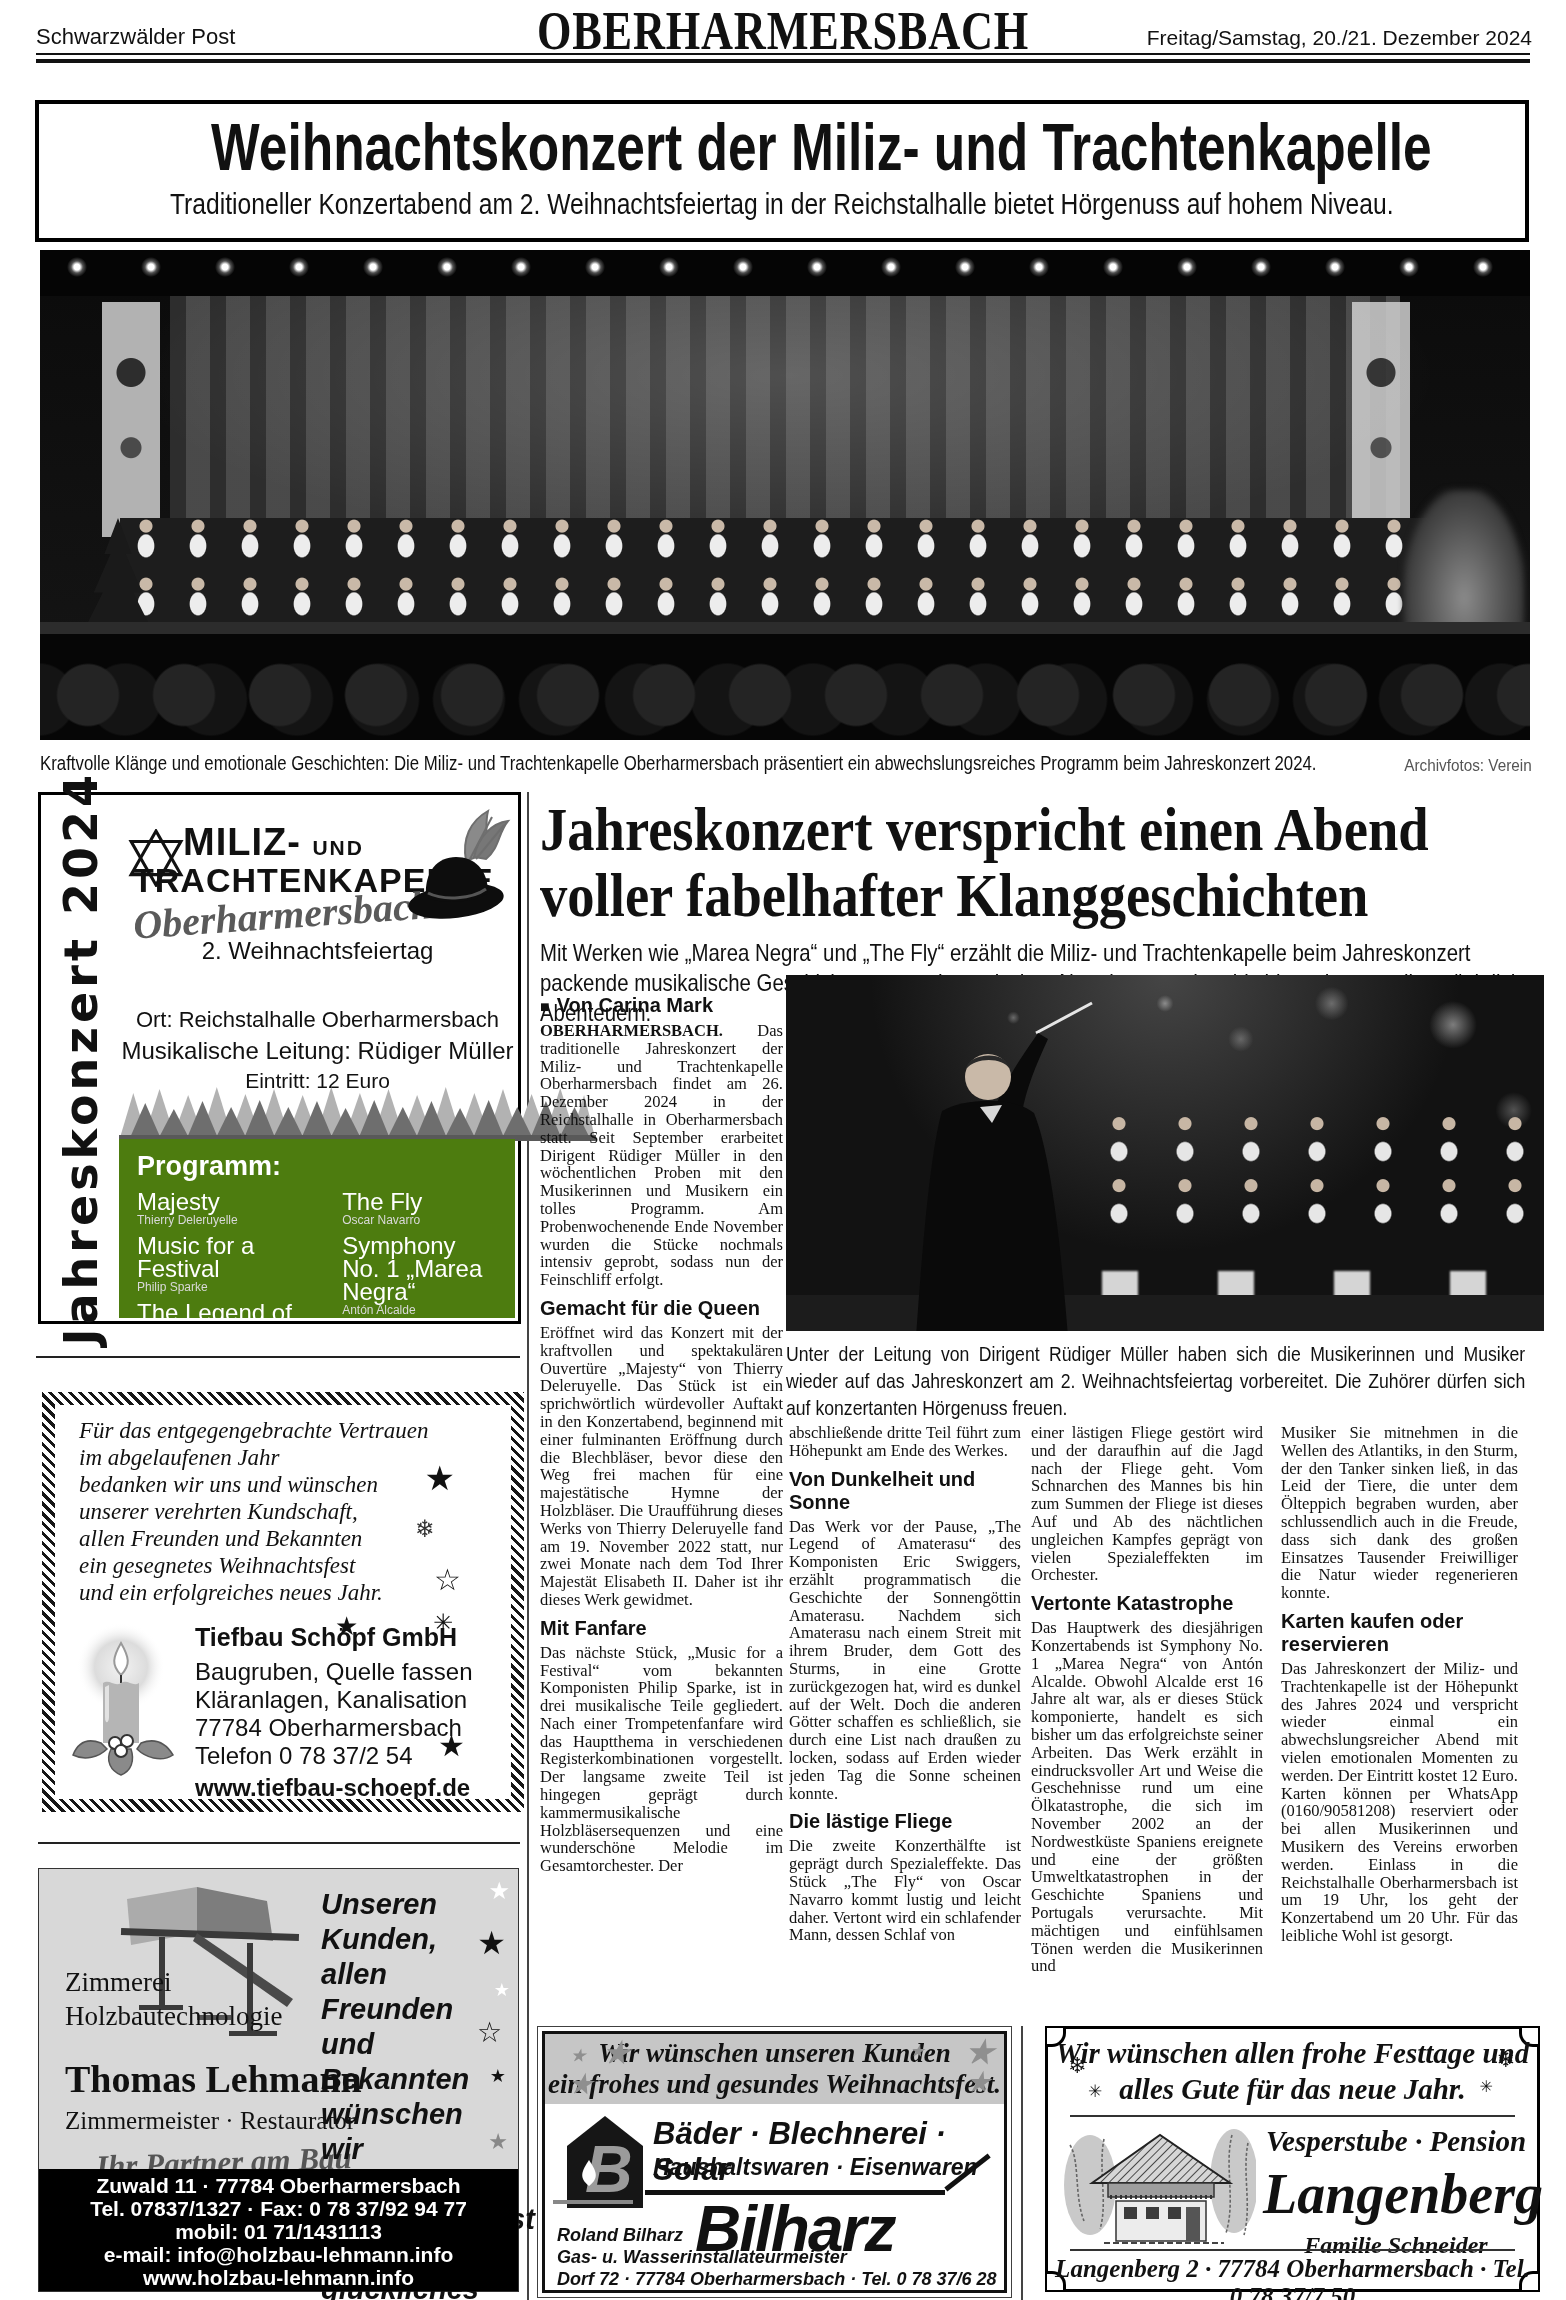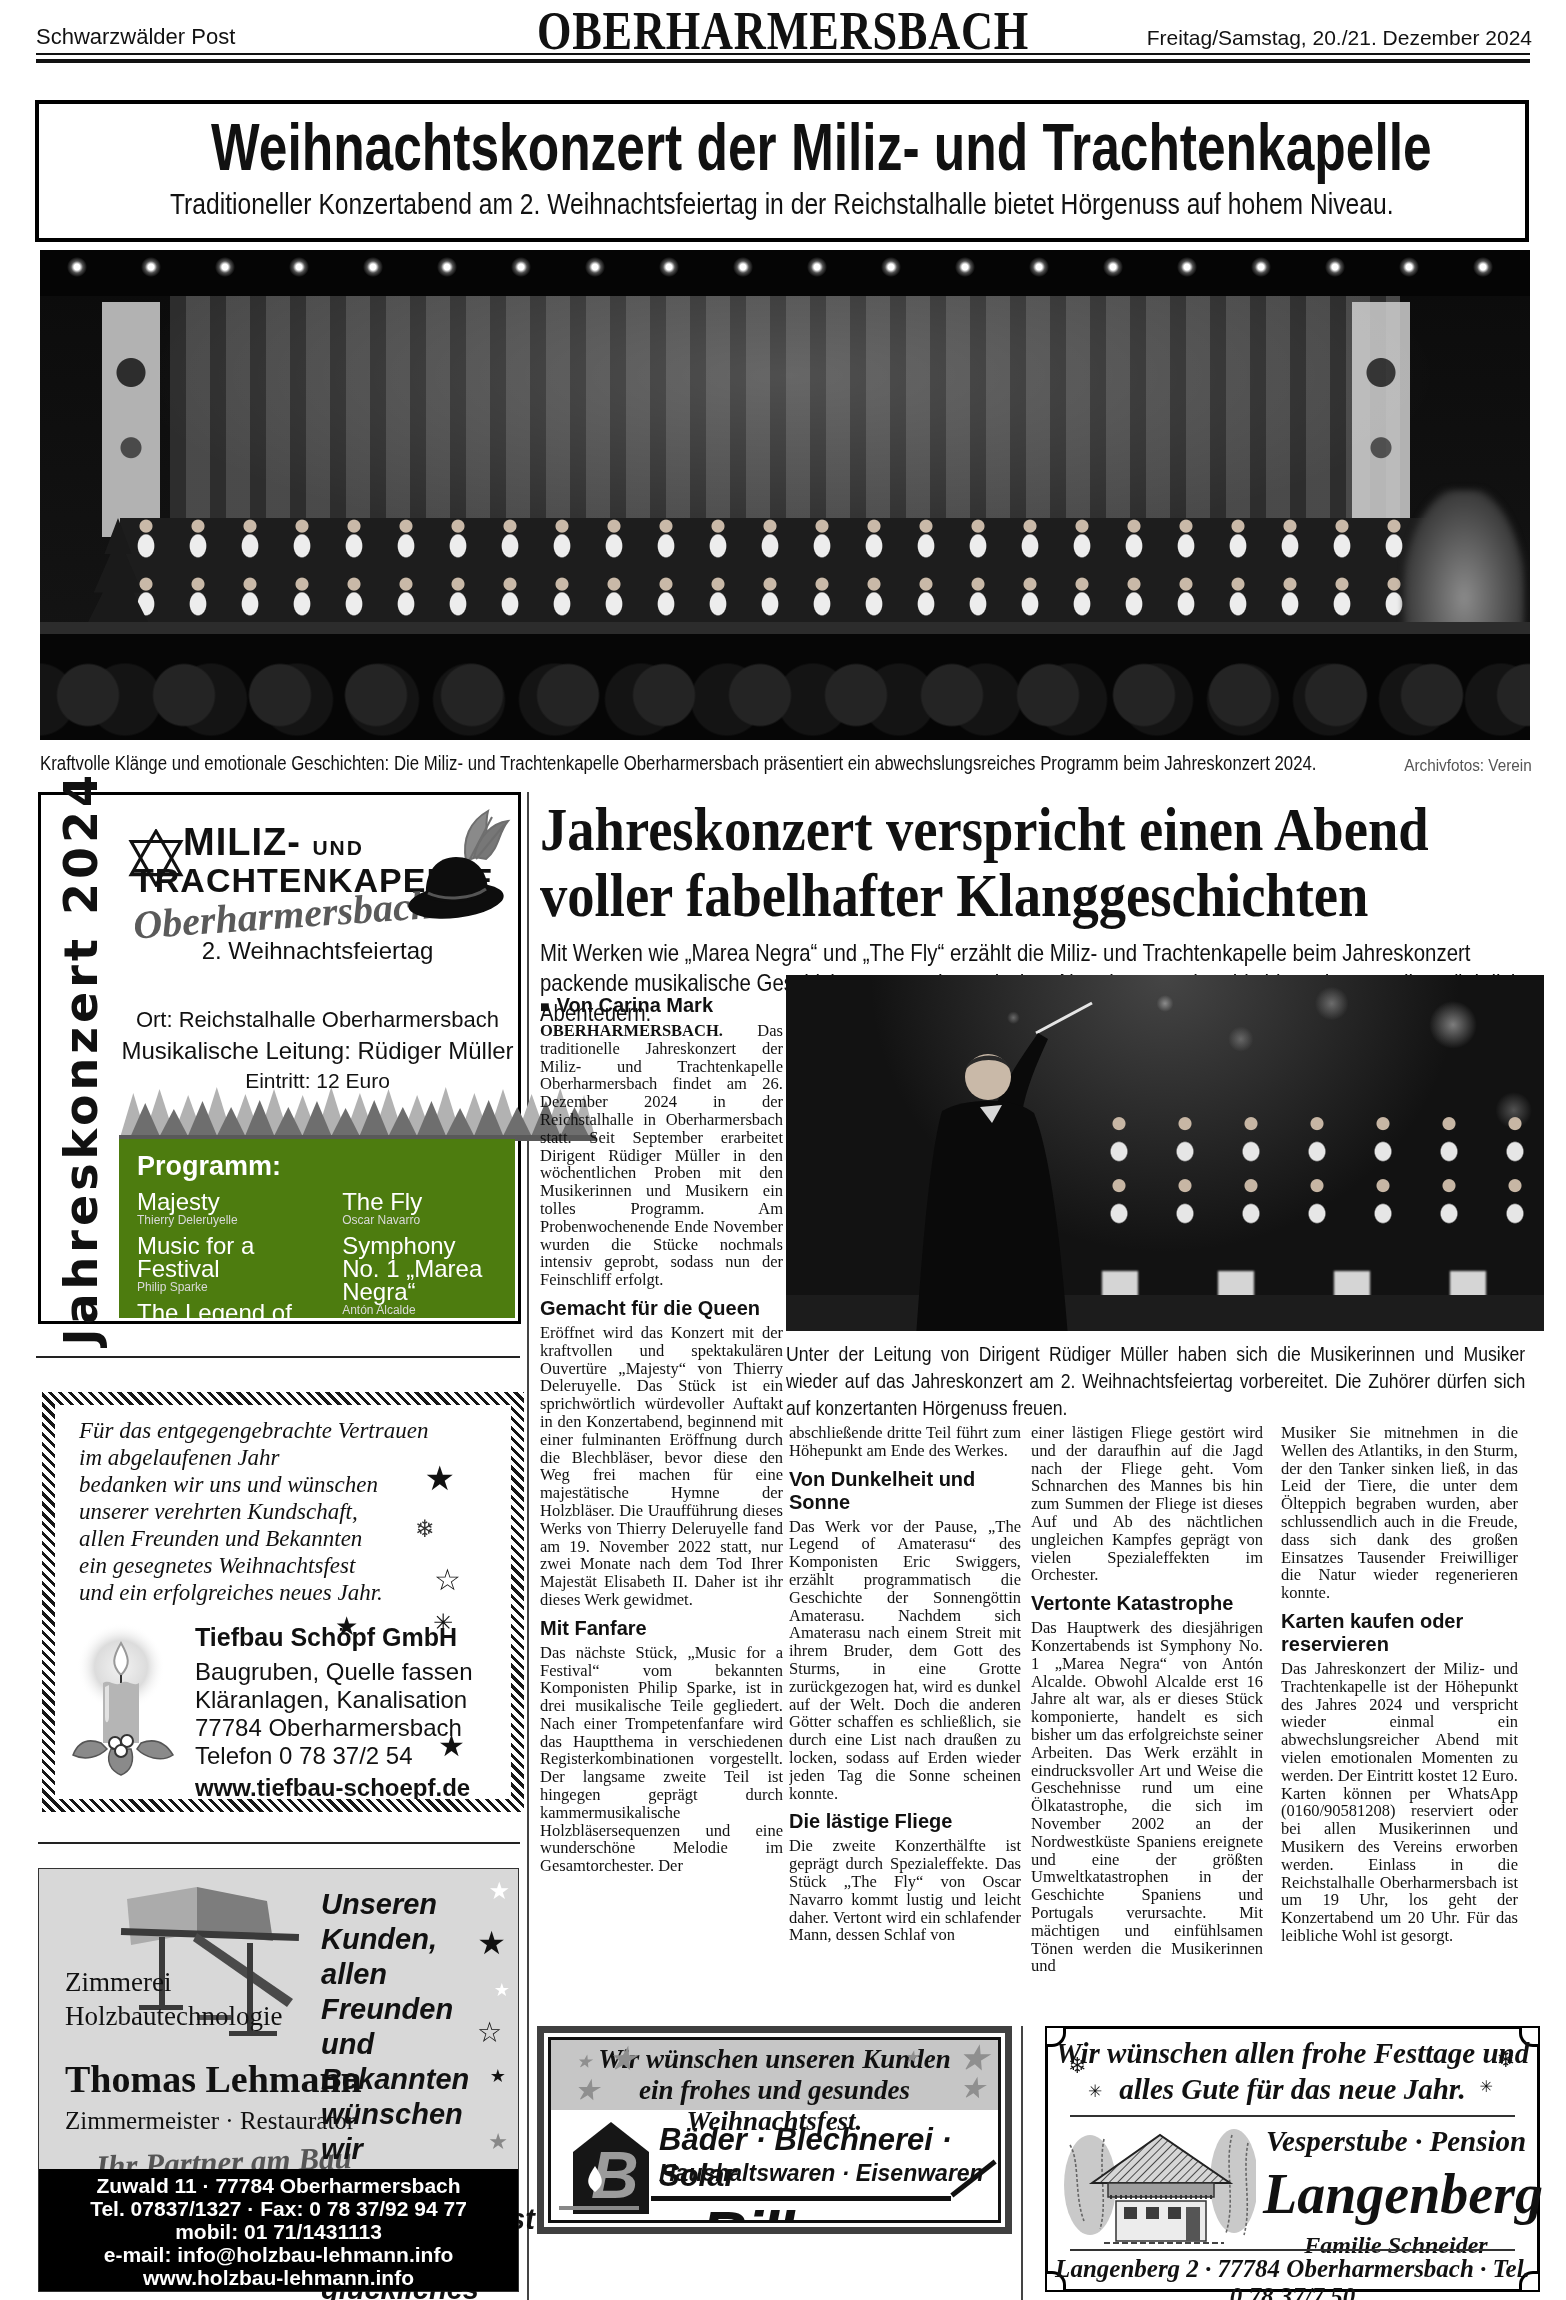--- a/index.html
+++ b/index.html
@@ -155,21 +155,21 @@
   .leh-sub{position:absolute;left:26px;top:238px;font-family:"Liberation Serif",serif;font-size:25px;}
   .leh-slogan{position:absolute;left:26px;top:276px;font-family:"Liberation Serif",serif;font-style:italic;
       font-weight:bold;font-size:31px;color:#555;transform:rotate(-2deg);}
   .leh-greet{position:absolute;left:282px;top:18px;width:170px;font-style:italic;font-weight:bold;
       font-size:29px;line-height:35px;}
   .leh-bar{position:absolute;left:0;right:0;bottom:0;height:122px;background:#000;color:#fff;text-align:center;
       padding-top:5px;box-sizing:border-box;}
   .leh-bar div{font-weight:bold;font-size:21px;line-height:23px;}
 
   
-  .bilharz{left:537px;top:2026px;width:475px;height:208px;box-sizing:border-box;border:7px solid #404040;padding:4px;background:#fff;}
+  .bilharz{left:537px;top:2026px;width:475px;height:272px;box-sizing:border-box;border:1px solid #404040;padding:4px;background:#fff;}
   .bil-in{position:relative;width:100%;height:100%;border:3px solid #111;box-sizing:border-box;overflow:hidden;}
   .bil-banner{position:absolute;left:0;right:0;top:0;height:70px;background:#c6c6c6;text-align:center;
       font-family:"Liberation Serif",serif;font-style:italic;font-weight:bold;}
   .bil-b1{font-size:27px;margin-top:4px;} .bil-b2{font-size:27px;}
   .bil-logo{position:absolute;left:20px;top:80px;}
   .bil-s1{position:absolute;left:108px;top:82px;font-weight:bold;font-style:italic;font-size:31px;}
   .bil-s2{position:absolute;left:108px;top:120px;font-weight:bold;font-style:italic;font-size:23px;}
   .bil-line1{position:absolute;left:100px;top:156px;width:300px;height:5px;background:#111;}
   .bil-line1b{position:absolute;left:395px;top:136px;width:55px;height:5px;background:#111;transform:rotate(-38deg);}
   .bil-line2{position:absolute;left:8px;top:166px;width:80px;height:4px;background:#888;}

